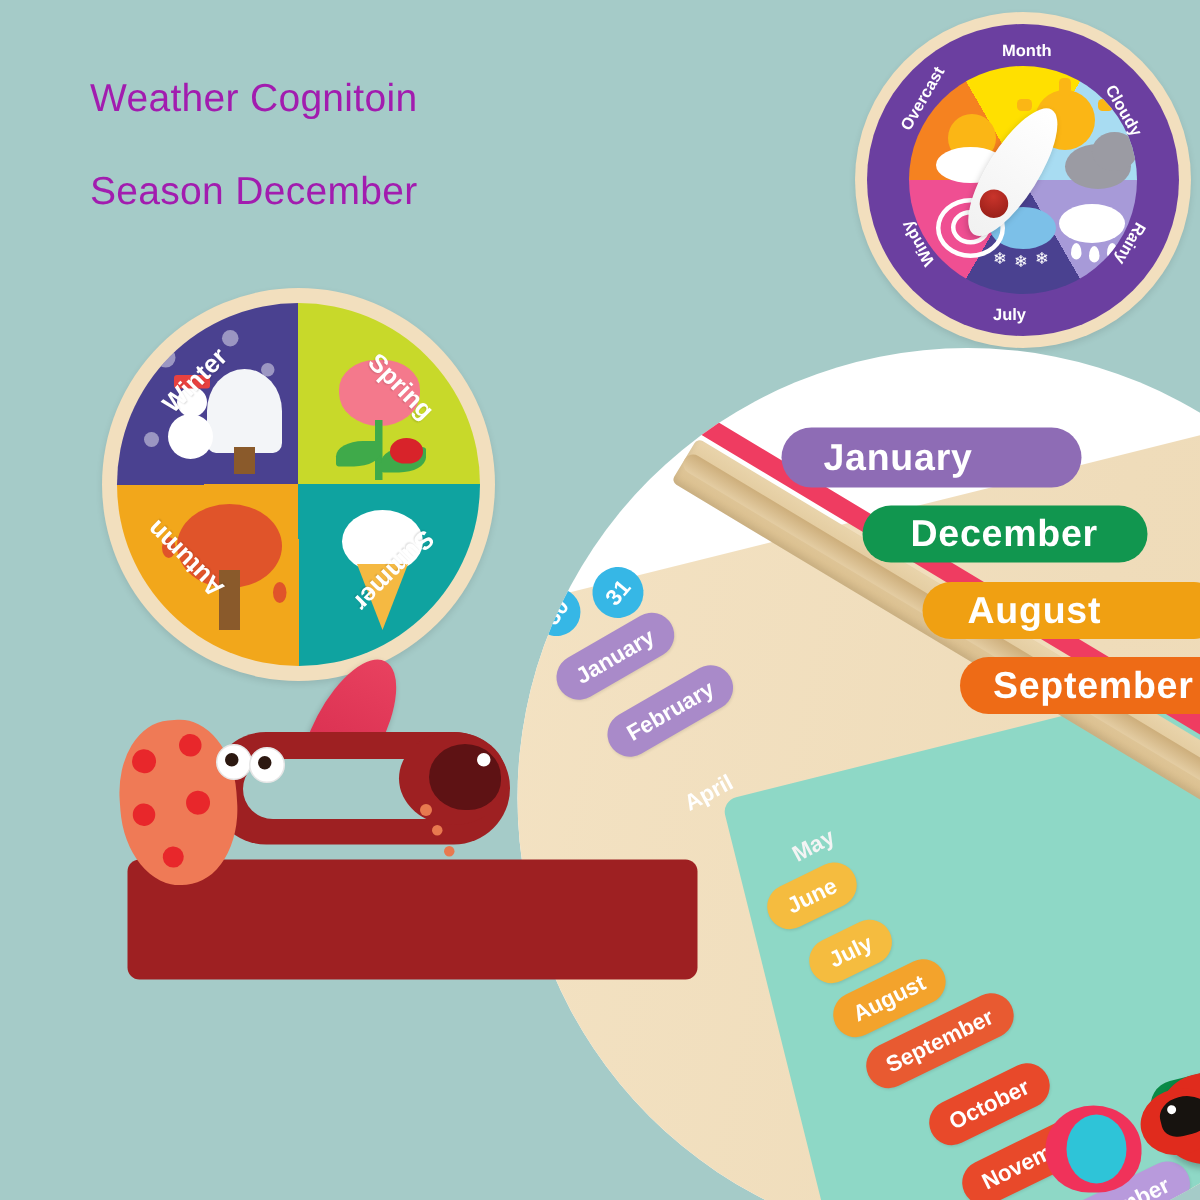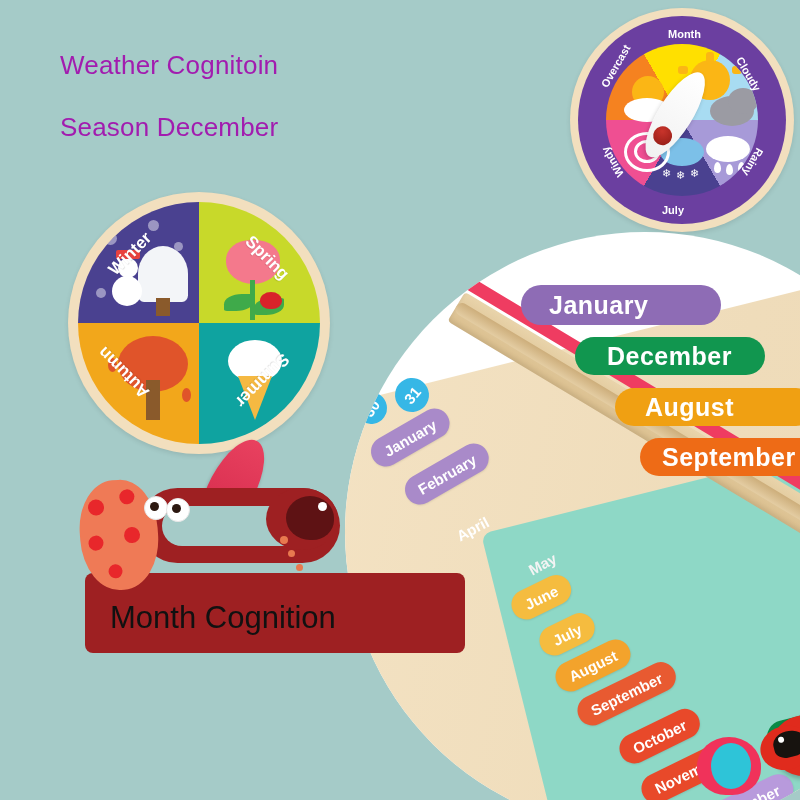--- a/index.html
+++ b/index.html
@@ -366,15 +366,14 @@
       <div class="spot" style="left:26px;top:84px;width:14px;height:14px;"></div>
     </div>
     <div class="eye" style="left:64px;top:16px;width:22px;height:22px;"></div>
     <div class="eye" style="left:86px;top:18px;width:22px;height:22px;"></div>
     <div class="pupil" style="left:70px;top:22px;width:9px;height:9px;"></div>
     <div class="pupil" style="left:92px;top:24px;width:9px;height:9px;"></div>
     <div class="bug-dot" style="left:200px;top:56px;width:8px;height:8px;"></div>
     <div class="bug-dot" style="left:208px;top:70px;width:7px;height:7px;"></div>
     <div class="bug-dot" style="left:216px;top:84px;width:7px;height:7px;"></div>
   </div>
-  <div class="banner-text">Month Cognition</div>
 
 </div>
 
 </body></html>

